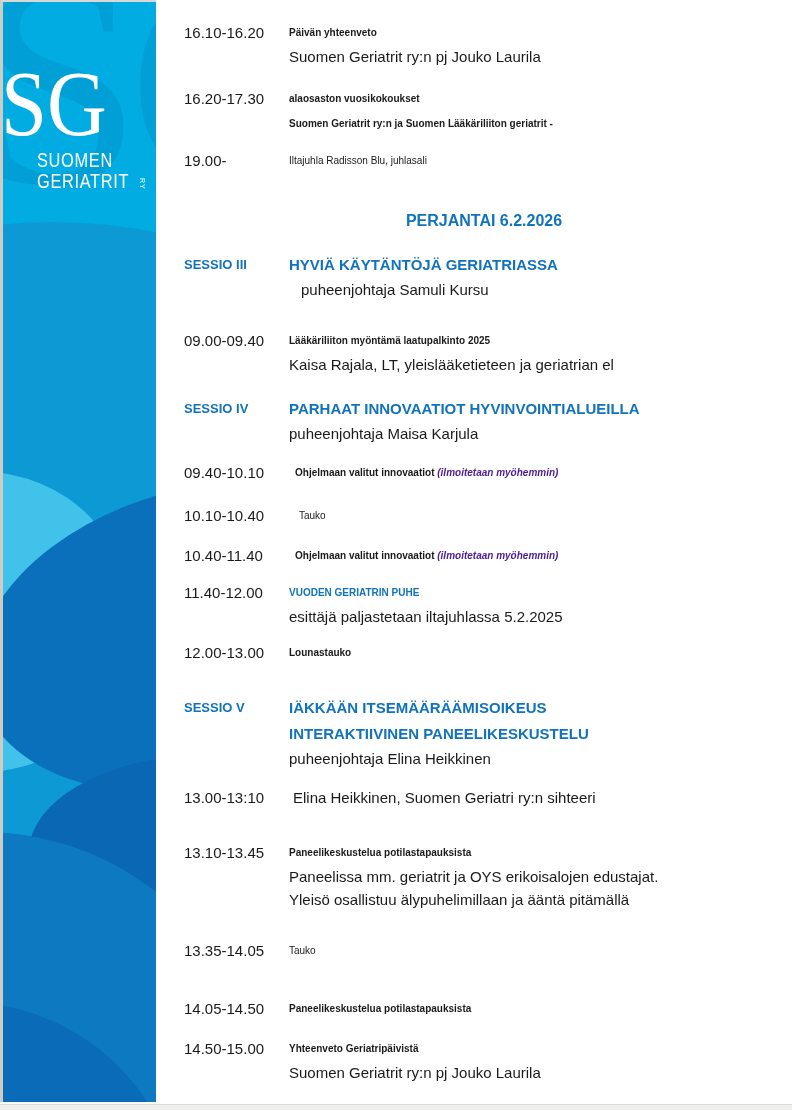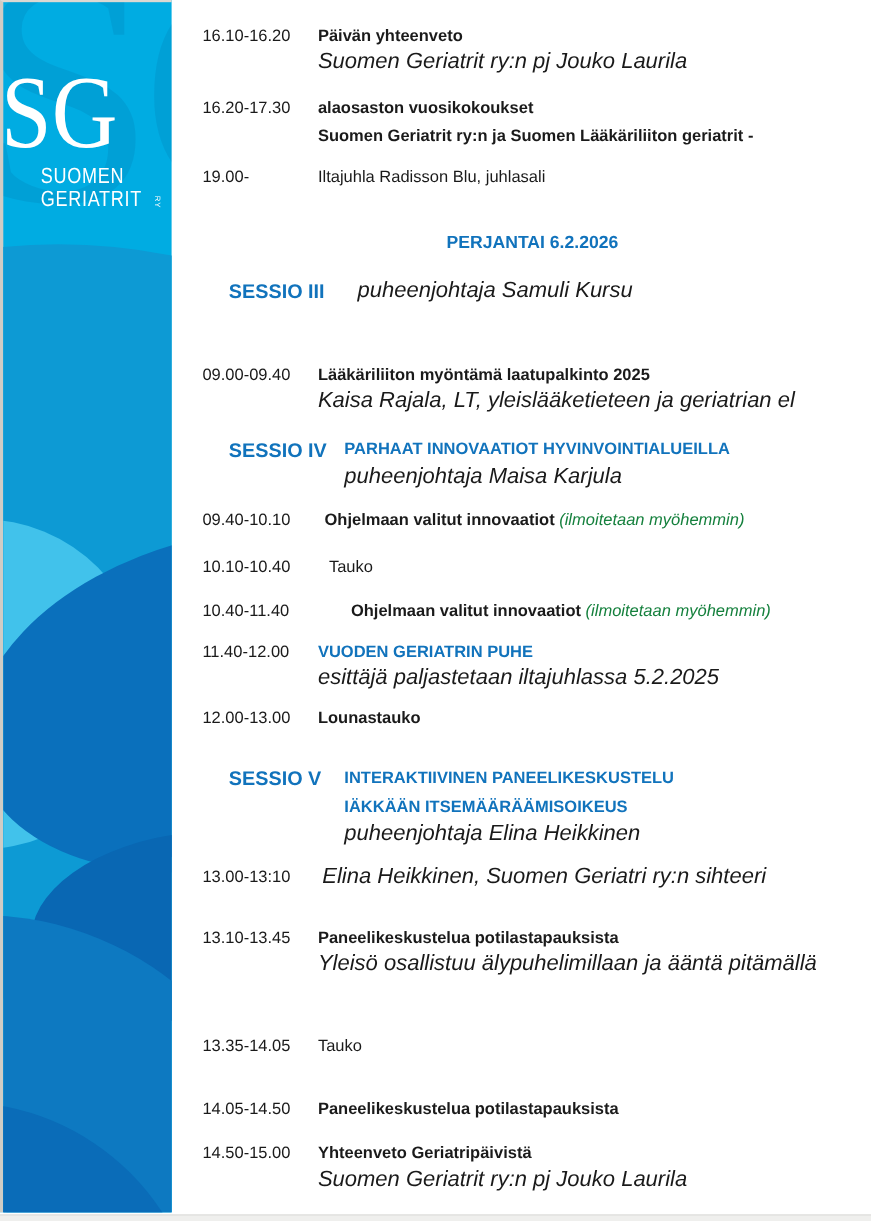--- a/index.html
+++ b/index.html
@@ -68,29 +68,29 @@
     background:#efefed;
     border-top:1px solid #dcdcda;
     box-sizing:border-box;
   }
 
   
   .content { position:absolute; left:0; top:0; width:792px; height:1104px; }
   .row { position:absolute; left:184px; width:600px; white-space:nowrap; }
   .row-flex { display:flex; align-items:flex-start; }
   .timecol { width:105px; flex:0 0 105px; font-size:15px; line-height:25px; color:#1a1a1a; }
-  .labelcol { width:105px; flex:0 0 105px; font-size:18px; line-height:26px; font-weight:bold; color:#1173BC;margin-left:24px; }
+  .labelcol { width:105px; flex:0 0 105px; font-size:13px; line-height:26px; font-weight:bold; color:#1173BC; }
   .bodycol { flex:1; }
-  .line  { font-size:15px; line-height:25px; }
+  .line  { font-size:10px; line-height:25px; }
   .sline { font-size:15px; line-height:26px; }
-  .note  { font-size:20px; line-height:23px; font-style:italic; color:#1a1a1a; }
+  .note  { font-size:15px; line-height:23px; color:#1a1a1a; }
   .bodycol .note:first-of-type { margin-top:1px; }
   .seg-b  { font-weight:bold; color:#1a1a1a; }
   .seg-n  { font-weight:normal; color:#1a1a1a;margin-top:18px; }
-  .seg-i  { font-style:italic; font-weight:normal; color:#15803d; }
+  .seg-i  { font-style:italic; font-weight:bold; color:#4c1d95; }
   .seg-bb { font-weight:bold; color:#1173BC; }
   .day-title { font-size:16px; font-weight:bold; color:#1173BC; line-height:25px; }
 </style>
 </head>
 <body>
 
 <div class="page">
 
   <div class="sidebar">
     <div class="shape sh-mid"></div>
@@ -129,20 +129,21 @@
         <div class="bodycol">
           <div class="line"><span class="seg-n">Iltajuhla Radisson Blu,  juhlasali</span></div>
         </div>
       </div>
       <div class="row" style="top: 208px; text-align: center;">
         <div class="day-title">PERJANTAI 6.2.2026</div>
       </div>
       <div class="row row-flex" style="top: 252px;">
         <div class="labelcol">SESSIO III</div>
         <div class="bodycol">
+          <div class="sline"><span class="seg-bb">HYVIÄ KÄYTÄNTÖJÄ GERIATRIASSA</span></div>
           <div class="note" style="padding-left: 12px;">puheenjohtaja Samuli Kursu</div>
         </div>
       </div>
       <div class="row row-flex" style="top: 328px;">
         <div class="timecol">09.00-09.40</div>
         <div class="bodycol">
           <div class="line"><span class="seg-b">Lääkäriliiton myöntämä laatupalkinto 2025</span></div>
           <div class="note">Kaisa Rajala, LT, yleislääketieteen ja geriatrian el</div>
         </div>
       </div>
@@ -158,21 +159,21 @@
         <div class="bodycol" style="padding-left: 6px;">
           <div class="line"><span class="seg-b">Ohjelmaan valitut innovaatiot </span><span class="seg-i">(ilmoitetaan myöhemmin)</span></div>
         </div>
       </div>
       <div class="row row-flex" style="top: 503px; gap: 10px;">
         <div class="timecol">10.10-10.40</div>
         <div class="bodycol">
           <div class="line"><span class="seg-n">Tauko</span></div>
         </div>
       </div>
-      <div class="row row-flex" style="top: 543px; gap: 24px;">
+      <div class="row row-flex" style="top: 543px;">
         <div class="timecol">10.40-11.40</div>
         <div class="bodycol" style="padding-left: 6px;">
           <div class="line"><span class="seg-b">Ohjelmaan valitut innovaatiot </span><span class="seg-i">(ilmoitetaan myöhemmin)</span></div>
         </div>
       </div>
       <div class="row row-flex" style="top: 580px;">
         <div class="timecol">11.40-12.00</div>
         <div class="bodycol">
           <div class="line"><span class="seg-bb">VUODEN GERIATRIN PUHE</span></div>
           <div class="note">esittäjä paljastetaan iltajuhlassa 5.2.2025</div>
@@ -180,35 +181,36 @@
       </div>
       <div class="row row-flex" style="top: 640px;">
         <div class="timecol">12.00-13.00</div>
         <div class="bodycol">
           <div class="line"><span class="seg-b">Lounastauko</span></div>
         </div>
       </div>
       <div class="row row-flex" style="top: 695px;">
         <div class="labelcol">SESSIO V</div>
         <div class="bodycol">
+          <div class="sline"><span class="seg-bb">IÄKKÄÄN  ITSEMÄÄRÄÄMISOIKEUS</span></div>
           <div class="sline"><span class="seg-bb">INTERAKTIIVINEN PANEELIKESKUSTELU</span></div>
-          <div class="sline"><span class="seg-bb">IÄKKÄÄN  ITSEMÄÄRÄÄMISOIKEUS</span></div>
           <div class="note">puheenjohtaja Elina Heikkinen</div>
         </div>
       </div>
       <div class="row row-flex" style="top: 785px;">
         <div class="timecol">13.00-13:10</div>
         <div class="bodycol" style="padding-left: 4px;">
           <div class="note">Elina Heikkinen, Suomen Geriatri ry:n sihteeri</div>
         </div>
       </div>
       <div class="row row-flex" style="top: 840px;">
         <div class="timecol">13.10-13.45</div>
         <div class="bodycol">
           <div class="line"><span class="seg-b">Paneelikeskustelua potilastapauksista</span></div>
+          <div class="note">Paneelissa mm. geriatrit ja OYS erikoisalojen edustajat.</div>
           <div class="note">Yleisö osallistuu älypuhelimillaan ja ääntä pitämällä</div>
         </div>
       </div>
       <div class="row row-flex" style="top: 938px;">
         <div class="timecol">13.35-14.05</div>
         <div class="bodycol">
           <div class="line"><span class="seg-n">Tauko</span></div>
         </div>
       </div>
       <div class="row row-flex" style="top: 996px;">

